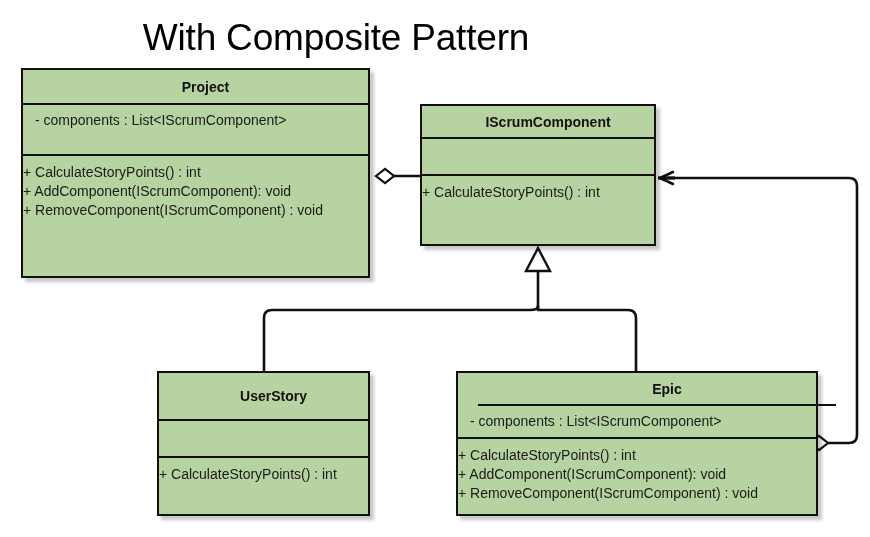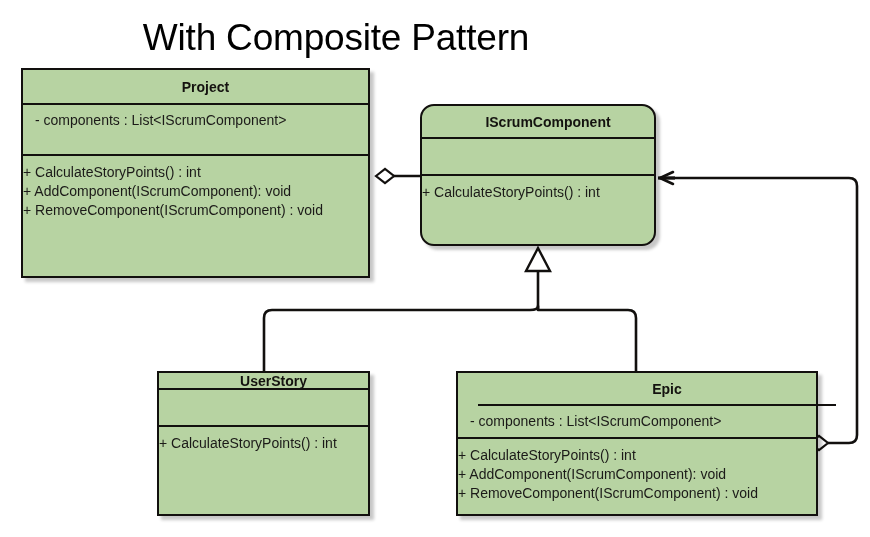--- a/index.html
+++ b/index.html
@@ -85,27 +85,27 @@
     white-space: nowrap;
   }
   .uml-attrs .uml-line { padding-left: 4px; }
 
   
   #class-project        { left: 21px;  top: 68px;  width: 349px; height: 210px; }
   #class-project .uml-name  { height: 35px; }
   #class-project .uml-attrs { height: 51px; }
   #class-project .uml-ops   { height: 120px; }
 
-  #class-iscrumcomponent        { left: 420px; top: 104px; width: 236px; height: 142px; border-radius: 14px; }
+  #class-iscrumcomponent        { left: 420px; top: 104px; width: 236px; height: 142px; }
   #class-iscrumcomponent .uml-name  { height: 33px; }
   #class-iscrumcomponent .uml-attrs { height: 37px; }
   #class-iscrumcomponent .uml-ops   { height: 68px; }
 
   #class-userstory        { left: 157px; top: 371px; width: 213px; height: 145px; }
-  #class-userstory .uml-name  { height: 17px; }
+  #class-userstory .uml-name  { height: 48px; }
   #class-userstory .uml-attrs { height: 37px; }
   #class-userstory .uml-ops   { height: 71px; }
 
   #class-epic        { left: 456px; top: 371px; width: 362px; height: 145px; }
   #class-epic .uml-name  { height: 33px; margin-left: 20px; }
   #class-epic .uml-attrs { height: 33px; }
   #class-epic .uml-ops   { height: 75px; }
 </style>
 </head>
 <body>

